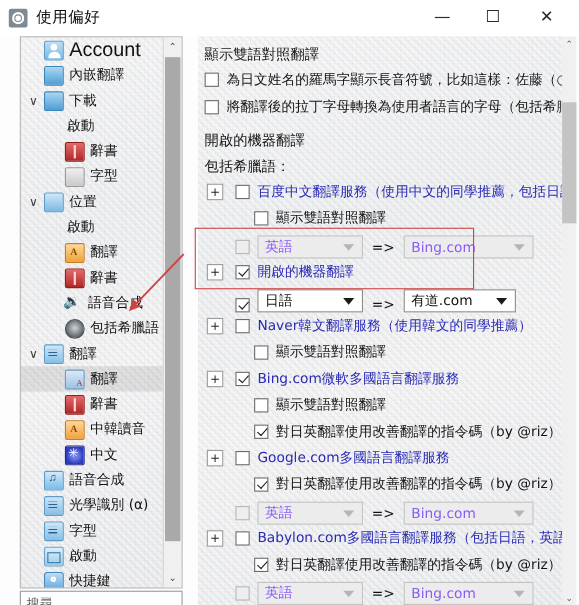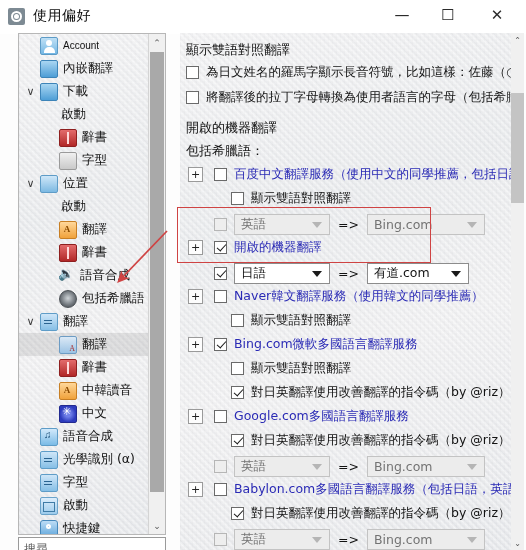--- a/index.html
+++ b/index.html
@@ -40,21 +40,21 @@
   
   .treewrap{position:absolute;left:18px;top:33px;width:148px;height:502px;
             border:1px solid #b7b7b7;box-sizing:border-box;overflow:hidden;}
   .treelist{position:absolute;left:0;top:0;width:131px;height:500px;overflow:hidden;}
   .trow{position:relative;height:23px;display:flex;align-items:center;box-sizing:border-box;}
   .trow.sel{background:rgba(0,0,0,0.085);}
   .trow .exp{position:absolute;left:6px;top:6px;width:11px;height:11px;color:#3b3b3b;
              font-size:11px;line-height:11px;text-align:center;font-family:"DejaVu Sans",sans-serif;}
   .tico{width:16px;height:16px;border-radius:2px;flex:0 0 16px;margin-right:5px;position:relative;}
   .tlabel{font-size:12.5px;color:#111;white-space:nowrap;font-family:"DejaVu Sans",sans-serif;}
-  .tlabel.lat{font-family:"Liberation Sans",sans-serif;font-size:10px;} .ind1{padding-left:21px;} .ind2{padding-left:40px;}
+  .tlabel.lat{font-family:"Liberation Sans",sans-serif;font-size:18px;} .ind1{padding-left:21px;} .ind2{padding-left:40px;}
 
   
   .ic-person{background:linear-gradient(#bfe0f5,#74b7e4);border:1px solid #5d9bc6;}
   .ic-person:after{content:"";position:absolute;left:5px;top:2px;width:6px;height:6px;border-radius:50%;background:#fff;}
   .ic-person:before{content:"";position:absolute;left:2.5px;top:9px;width:11px;height:6px;border-radius:5px 5px 0 0;background:#fff;}
   .ic-blue{background:linear-gradient(#a9d6f2,#4e9ed6);border:1px solid #3d84b8;}
   .ic-blue2{background:linear-gradient(#cfe7f8,#7cb9e2);border:1px solid #5e9cc7;}
   .ic-book{background:linear-gradient(#e36b6b,#b12727);border:1px solid #8e1f1f;}
   .ic-book:after{content:"";position:absolute;left:7px;top:2px;width:1.5px;height:12px;background:#ffd9d9;}
   .ic-font{background:linear-gradient(#f0f0f0,#c9c9c9);border:1px solid #9a9a9a;}
@@ -109,21 +109,21 @@
         box-sizing:border-box;display:flex;align-items:center;justify-content:center;
         font-size:11px;line-height:1;color:#222;font-family:"DejaVu Sans",sans-serif;}
 
   
   .combo{height:21px;border:1px solid #8c8c8c;background:#fff;box-sizing:border-box;
          display:flex;align-items:center;position:relative;}
   .combo .cv{padding-left:6px;font-size:12.5px;color:#121212;font-family:"DejaVu Sans",sans-serif;white-space:nowrap;}
   .combo .arr{position:absolute;right:7px;top:7px;width:0;height:0;
          border-left:5px solid transparent;border-right:5px solid transparent;border-top:6px solid #1a1a1a;}
   .combo.dis{border-color:#c3c3c3;background:#ececec;}
-  .combo.dis .cv{color:#737373;}
+  .combo.dis .cv{color:#8b5cf6;}
   .combo.dis .arr{border-top-color:#b5b5b5;}
   .arrow-eq{font-size:12.5px;color:#121212;font-family:"DejaVu Sans",sans-serif;}
 
   
   .csb{position:absolute;right:2px;top:0;width:13px;height:517px;background:#f0f0f0;}
   .csb-up,.csb-dn{position:absolute;left:0;width:13px;height:14px;
       display:flex;align-items:center;justify-content:center;font-size:8px;color:#555;font-family:"DejaVu Sans",sans-serif;}
   .csb-up{top:0;} .csb-dn{bottom:0;}
   .csb-thumb{position:absolute;left:0;top:60px;width:13px;height:110px;background:#c4c4c4;}
 
@@ -287,21 +287,21 @@
           <div class="combo dis" style="width: 118px;">
             <span class="cv">Bing.com</span>
             <span class="arr"></span>
           </div>
         </div>
         <div class="plus" style="left: 8px; top: 207px;">+</div>
         <div class="row" style="left: 34px; top: 206px;">
           <span class="cb chk"></span>
           <span class="rtext blue">開啟的機器翻譯</span>
         </div>
-        <div style="position: absolute; left: 34px; top: 230px; display: flex; align-items: center;">
+        <div style="position: absolute; left: 34px; top: 230px; display: flex; align-items: flex-end;">
           <span class="cb chk" style="margin-right: 7px;"></span>
           <div class="combo" style="width: 96px;">
             <span class="cv">日語</span>
             <span class="arr"></span>
           </div>
           <span class="arrow-eq" style="margin: 0px 8px;">=&gt;</span>
           <div class="combo" style="width: 102px;">
             <span class="cv">有道.com</span>
             <span class="arr"></span>
           </div>

